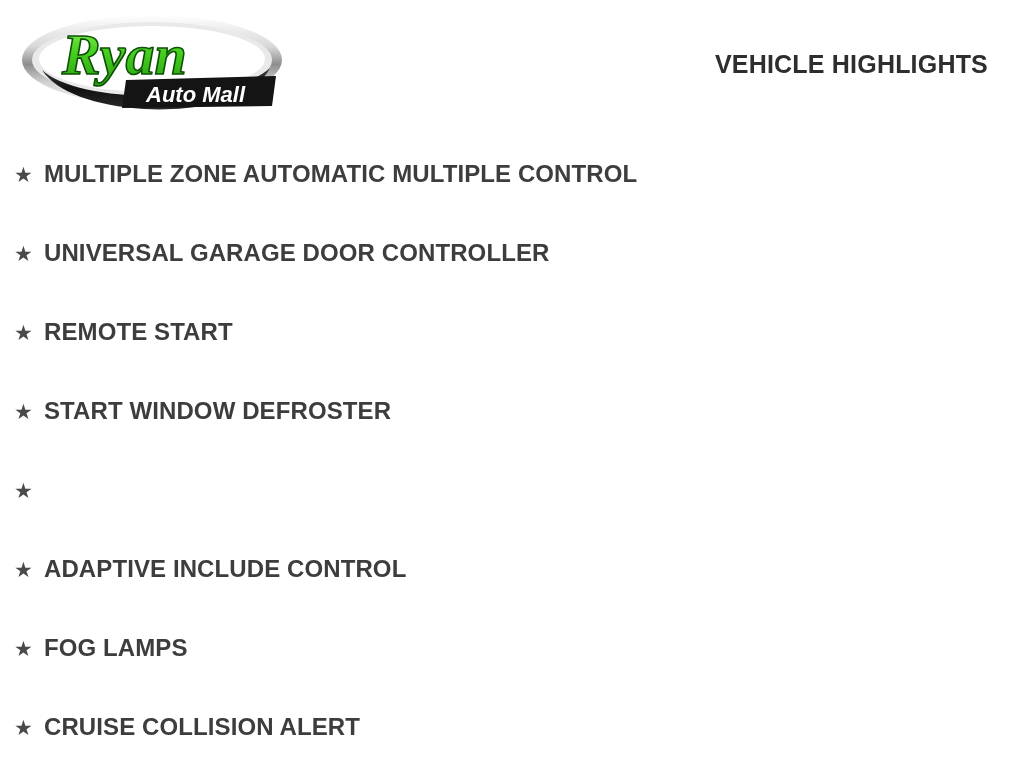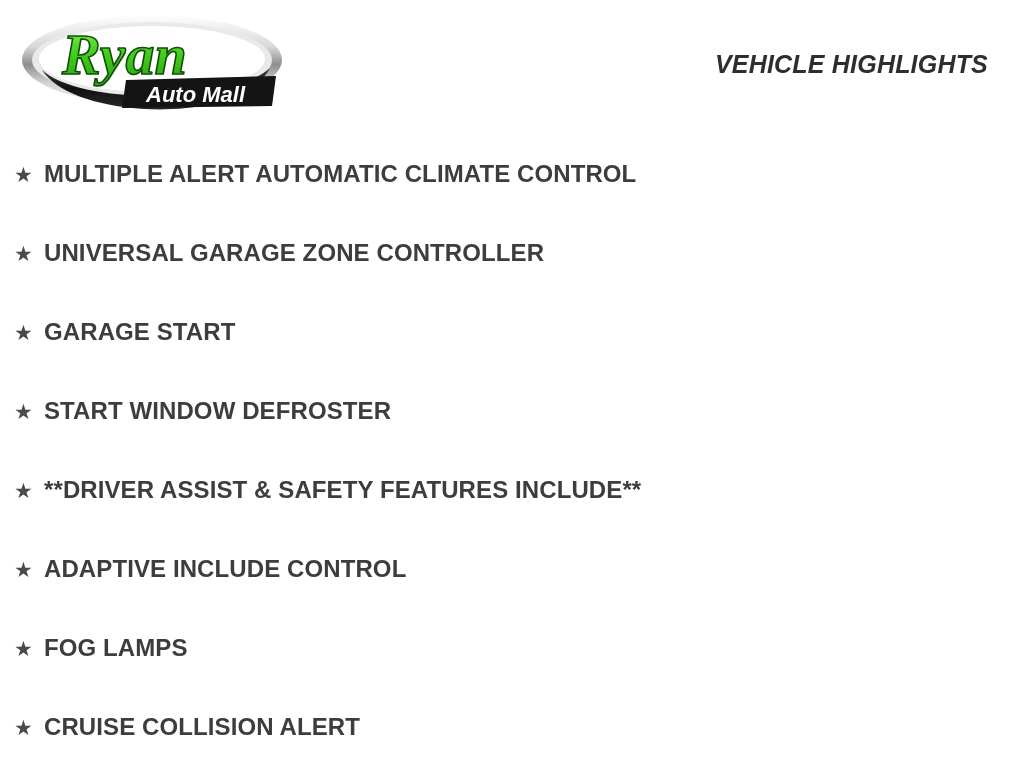--- a/index.html
+++ b/index.html
@@ -43,21 +43,20 @@
 
   .header-title {
     position: absolute;
     right: 36px;
     top: 50px;
     font-size: 25px;
     font-weight: bold;
     letter-spacing: 0.2px;
     color: #2e2e2e;
     white-space: nowrap;
-    font-style: italic;
   }
 
   
   .highlights {
     list-style: none;
     margin: 0;
     padding: 0;
     position: absolute;
     top: 150px;
     left: 0;
@@ -131,37 +130,36 @@
         <text x="128" y="94" font-family="'Liberation Sans', sans-serif" font-size="22" font-style="italic" font-weight="bold" fill="#ffffff">Auto Mall</text>
       </svg>
     </div>
 
     <div class="header-title">VEHICLE HIGHLIGHTS</div>
   </div>
 
   <ul class="highlights">
     <li class="highlight-item">
       <span class="star-icon">★</span>
-      <span class="highlight-text">MULTIPLE ALERT AUTOMATIC CLIMATE CONTROL</span>
+      <span class="highlight-text">MULTIPLE ZONE AUTOMATIC MULTIPLE CONTROL</span>
     </li>
     <li class="highlight-item">
       <span class="star-icon">★</span>
-      <span class="highlight-text">UNIVERSAL GARAGE ZONE CONTROLLER</span>
+      <span class="highlight-text">UNIVERSAL GARAGE DOOR CONTROLLER</span>
     </li>
     <li class="highlight-item">
       <span class="star-icon">★</span>
-      <span class="highlight-text">GARAGE START</span>
+      <span class="highlight-text">REMOTE START</span>
     </li>
     <li class="highlight-item">
       <span class="star-icon">★</span>
       <span class="highlight-text">START WINDOW DEFROSTER</span>
     </li>
     <li class="highlight-item">
       <span class="star-icon">★</span>
-      <span class="highlight-text">**DRIVER ASSIST &amp; SAFETY FEATURES INCLUDE**</span>
     </li>
     <li class="highlight-item">
       <span class="star-icon">★</span>
       <span class="highlight-text">ADAPTIVE INCLUDE CONTROL</span>
     </li>
     <li class="highlight-item">
       <span class="star-icon">★</span>
       <span class="highlight-text">FOG LAMPS</span>
     </li>
     <li class="highlight-item">

